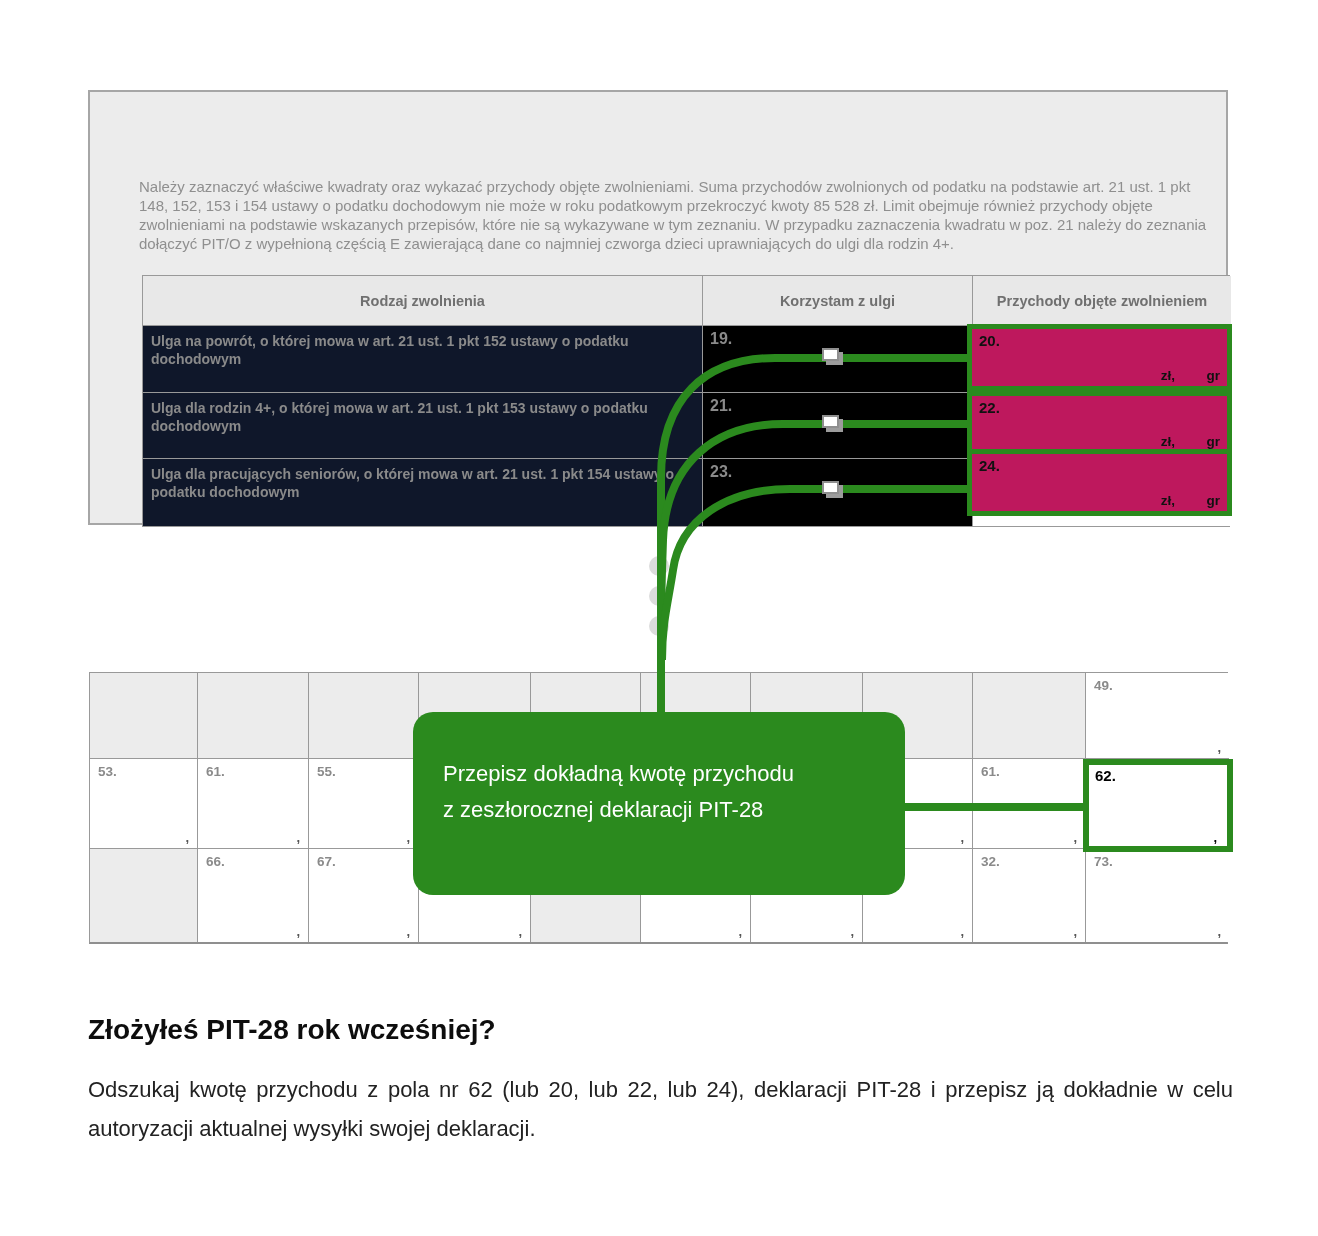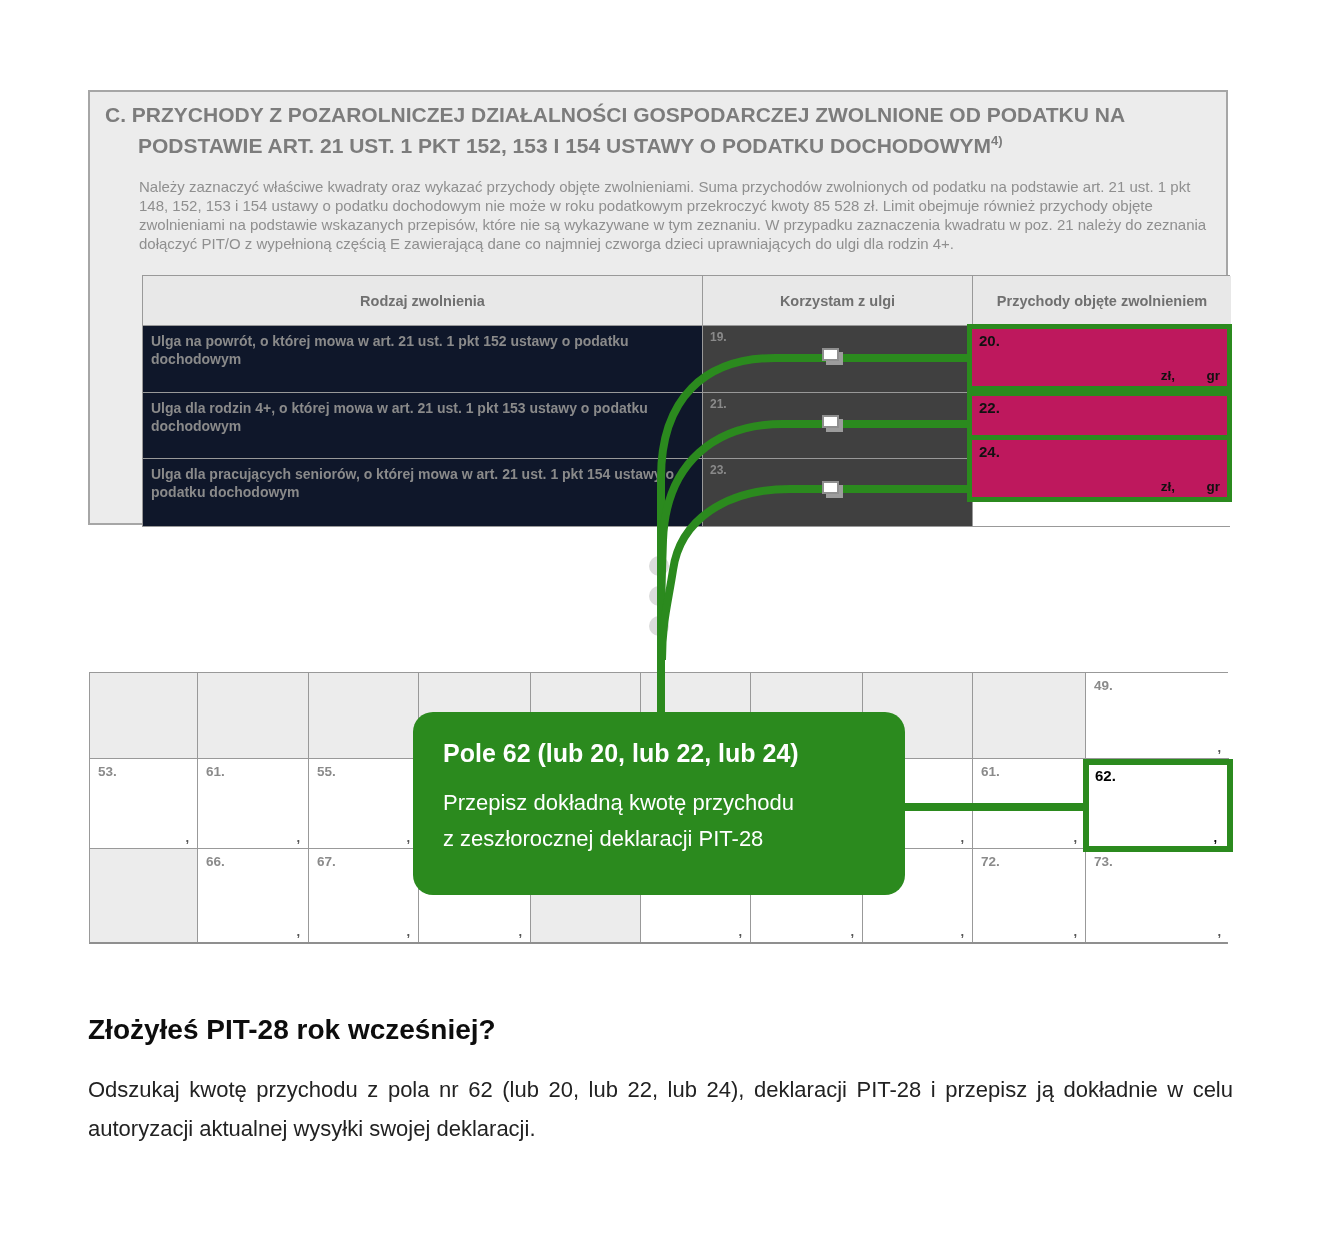--- a/index.html
+++ b/index.html
@@ -34,38 +34,38 @@
   .ut-cell.col-last{border-right:none;}
   .ut-cell.row-last{border-bottom:none;}
   .ut-head{
     background:#e8e8e8;display:flex;align-items:center;justify-content:center;
     font-weight:bold;font-size:14.5px;color:#707070;text-align:center;
   }
   .ut-label{
     background:#0f172a;padding:6px 6px 0 8px;
     font-weight:bold;font-size:14px;line-height:18px;color:#8a8a8a;
   }
-  .ut-num{background:#404040;padding:4px 0 0 7px;font-weight:bold;font-size:12px;color:#8a8a8a;}
+  .ut-num{background:#000000;padding:4px 0 0 7px;font-weight:bold;font-size:16px;color:#8a8a8a;}
   .ut-amt{background:#fff;}
 
   
   .checkbox{
     position:absolute;left:822px;width:17px;height:13px;background:#fff;
     border:2px solid #8f8f8f;box-shadow:4px 4px 0 #9c9c9c;z-index:6;
   }
   .cb-1{top:348px;} .cb-2{top:415px;} .cb-3{top:481px;}
 
   
   .amount-box{
     position:absolute;left:967px;width:265px;background:#be185d;
     border:5px solid #2b8a1e;z-index:6;
   }
   .ab-20{top:324px;height:67px;}
   .ab-22{top:391px;height:66px;}
-  .ab-24{top:435px;height:67px;}
+  .ab-24{top:449px;height:67px;}
   .amount-box .fnum-dark{position:absolute;top:3px;left:7px;font-weight:bold;font-size:15px;color:#111;}
   .unit-zl{position:absolute;bottom:3px;right:52px;font-weight:bold;font-size:13.5px;color:#111;}
   .unit-gr{position:absolute;bottom:3px;right:7px;font-weight:bold;font-size:13.5px;color:#111;}
 
   
   .overlay{position:absolute;left:0;top:0;z-index:5;pointer-events:none;}
 
   
   .lower-table{
     position:absolute;left:89px;top:672px;width:1139px;
@@ -109,24 +109,20 @@
     position:absolute;left:88px;top:1070px;width:1145px;margin:0;
     font-size:22px;line-height:39px;color:#222;text-align:justify;
   }
 </style>
 </head>
 <body>
 
 <div class="canvas">
 
   <section class="section-c">
-    <div class="c-heading">
-      <span>C.</span>
-      <span>PRZYCHODY Z POZAROLNICZEJ DZIAŁALNOŚCI GOSPODARCZEJ ZWOLNIONE OD PODATKU NA PODSTAWIE ART. 21 UST. 1 PKT 152, 153 I 154 USTAWY O PODATKU DOCHODOWYM</span><sup>4)</sup>
-    </div>
     <p class="c-desc">Należy zaznaczyć właściwe kwadraty oraz wykazać przychody objęte zwolnieniami. Suma przychodów zwolnionych od podatku na podstawie art. 21 ust. 1 pkt 148, 152, 153 i 154 ustawy o podatku dochodowym nie może w roku podatkowym przekroczyć kwoty 85 528 zł. Limit obejmuje również przychody objęte zwolnieniami na podstawie wskazanych przepisów, które nie są wykazywane w tym zeznaniu. W przypadku zaznaczenia kwadratu w poz. 21 należy do zeznania dołączyć PIT/O z wypełnioną częścią E zawierającą dane co najmniej czworga dzieci uprawniających do ulgi dla rodzin 4+.</p>
 
     <div class="upper-table">
       <div class="ut-cell ut-head">Rodzaj zwolnienia</div>
       <div class="ut-cell ut-head">Korzystam z ulgi</div>
       <div class="ut-cell ut-head col-last">Przychody objęte zwolnieniem</div>
 
       <div class="ut-cell ut-label">Ulga na powrót, o której mowa w art. 21 ust. 1 pkt 152 ustawy o podatku dochodowym</div>
       <div class="ut-cell ut-num">19.</div>
       <div class="ut-cell ut-amt col-last"></div>
@@ -206,21 +202,21 @@
     <div class="lc white row-last">
       <span class="comma">,</span>
     </div>
     <div class="lc white row-last">
       <span class="comma">,</span>
     </div>
     <div class="lc white row-last">
       <span class="comma">,</span>
     </div>
     <div class="lc white row-last">
-      <span class="fnum">72.</span>
+      <span class="fnum">32.</span>
       <span class="comma">,</span>
     </div>
     <div class="lc white col-last row-last">
       <span class="fnum">73.</span>
       <span class="comma">,</span>
     </div>
   </div>
 
   <svg class="overlay" width="1318" height="1236" viewBox="0 0 1318 1236">
     <circle cx="659" cy="566" r="10" fill="#dcdcdc"></circle>
@@ -251,21 +247,20 @@
     <span class="unit-zl">zł,</span>
     <span class="unit-gr">gr</span>
   </div>
 
   <div class="field62-box">
     <span class="fnum-dark">62.</span>
     <span class="comma-dark">,</span>
   </div>
 
   <div class="callout">
-    <div class="callout-title">Pole 62 (lub 20, lub 22, lub 24)</div>
     <div class="callout-body">
       <div>Przepisz dokładną kwotę przychodu</div>
       <div>z zeszłorocznej deklaracji PIT-28</div>
     </div>
   </div>
 
   <h2 class="footer-heading">Złożyłeś PIT-28 rok wcześniej?</h2>
   <p class="footer-para">Odszukaj kwotę przychodu z pola nr 62 (lub 20, lub 22, lub 24), deklaracji PIT-28 i przepisz ją dokładnie w celu autoryzacji aktualnej wysyłki swojej deklaracji.</p>
 
 </div>

